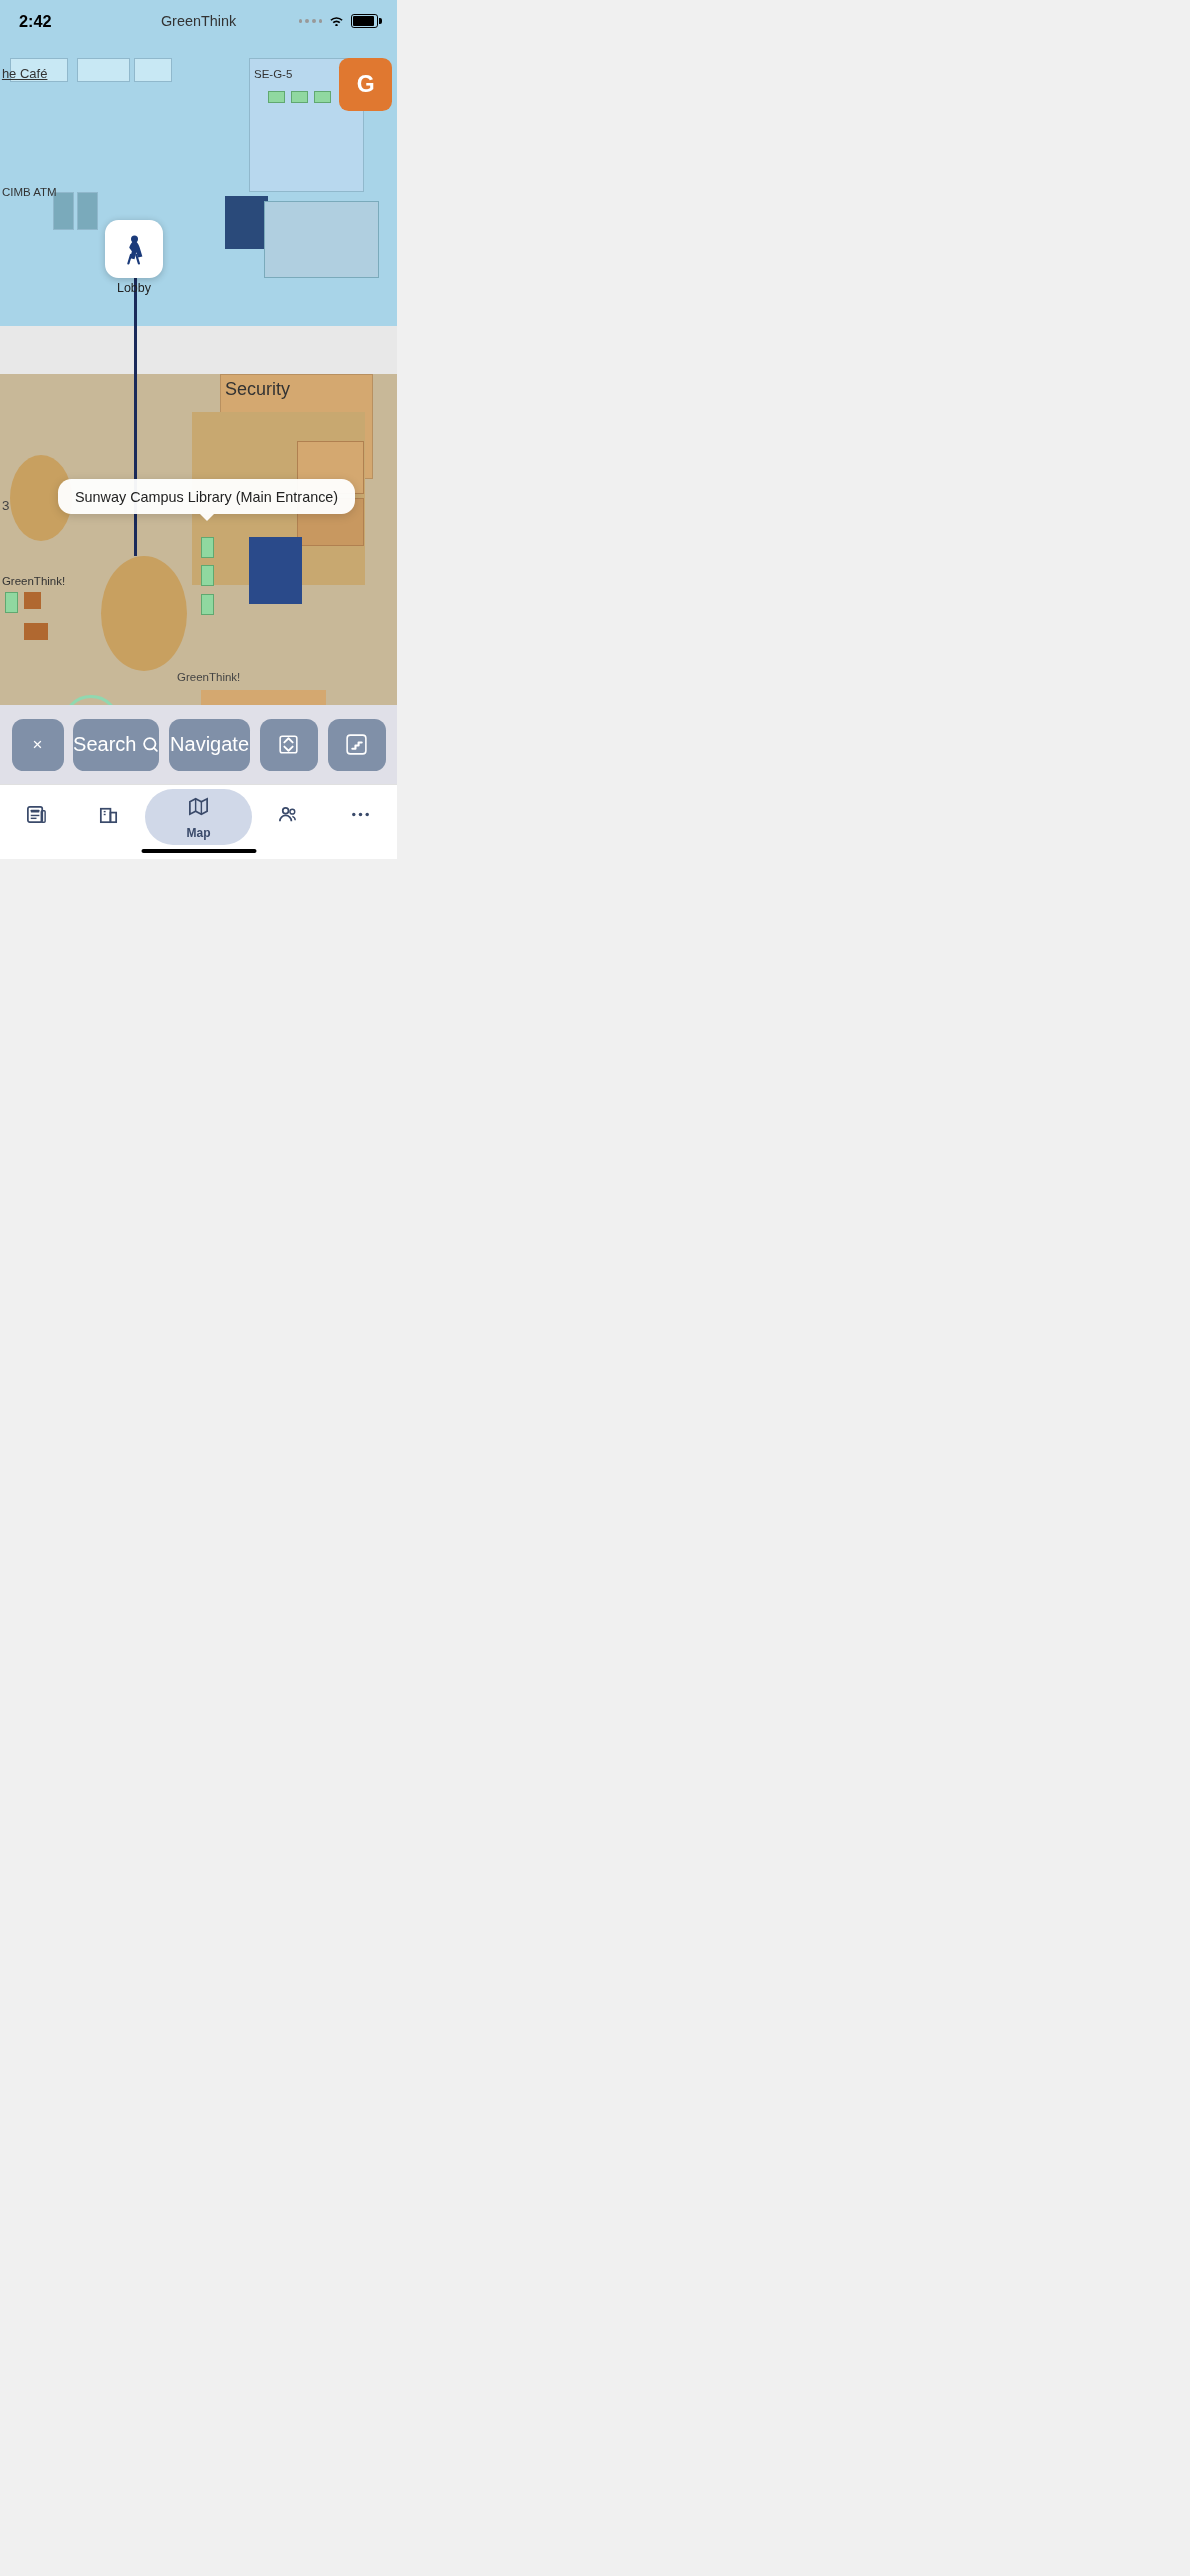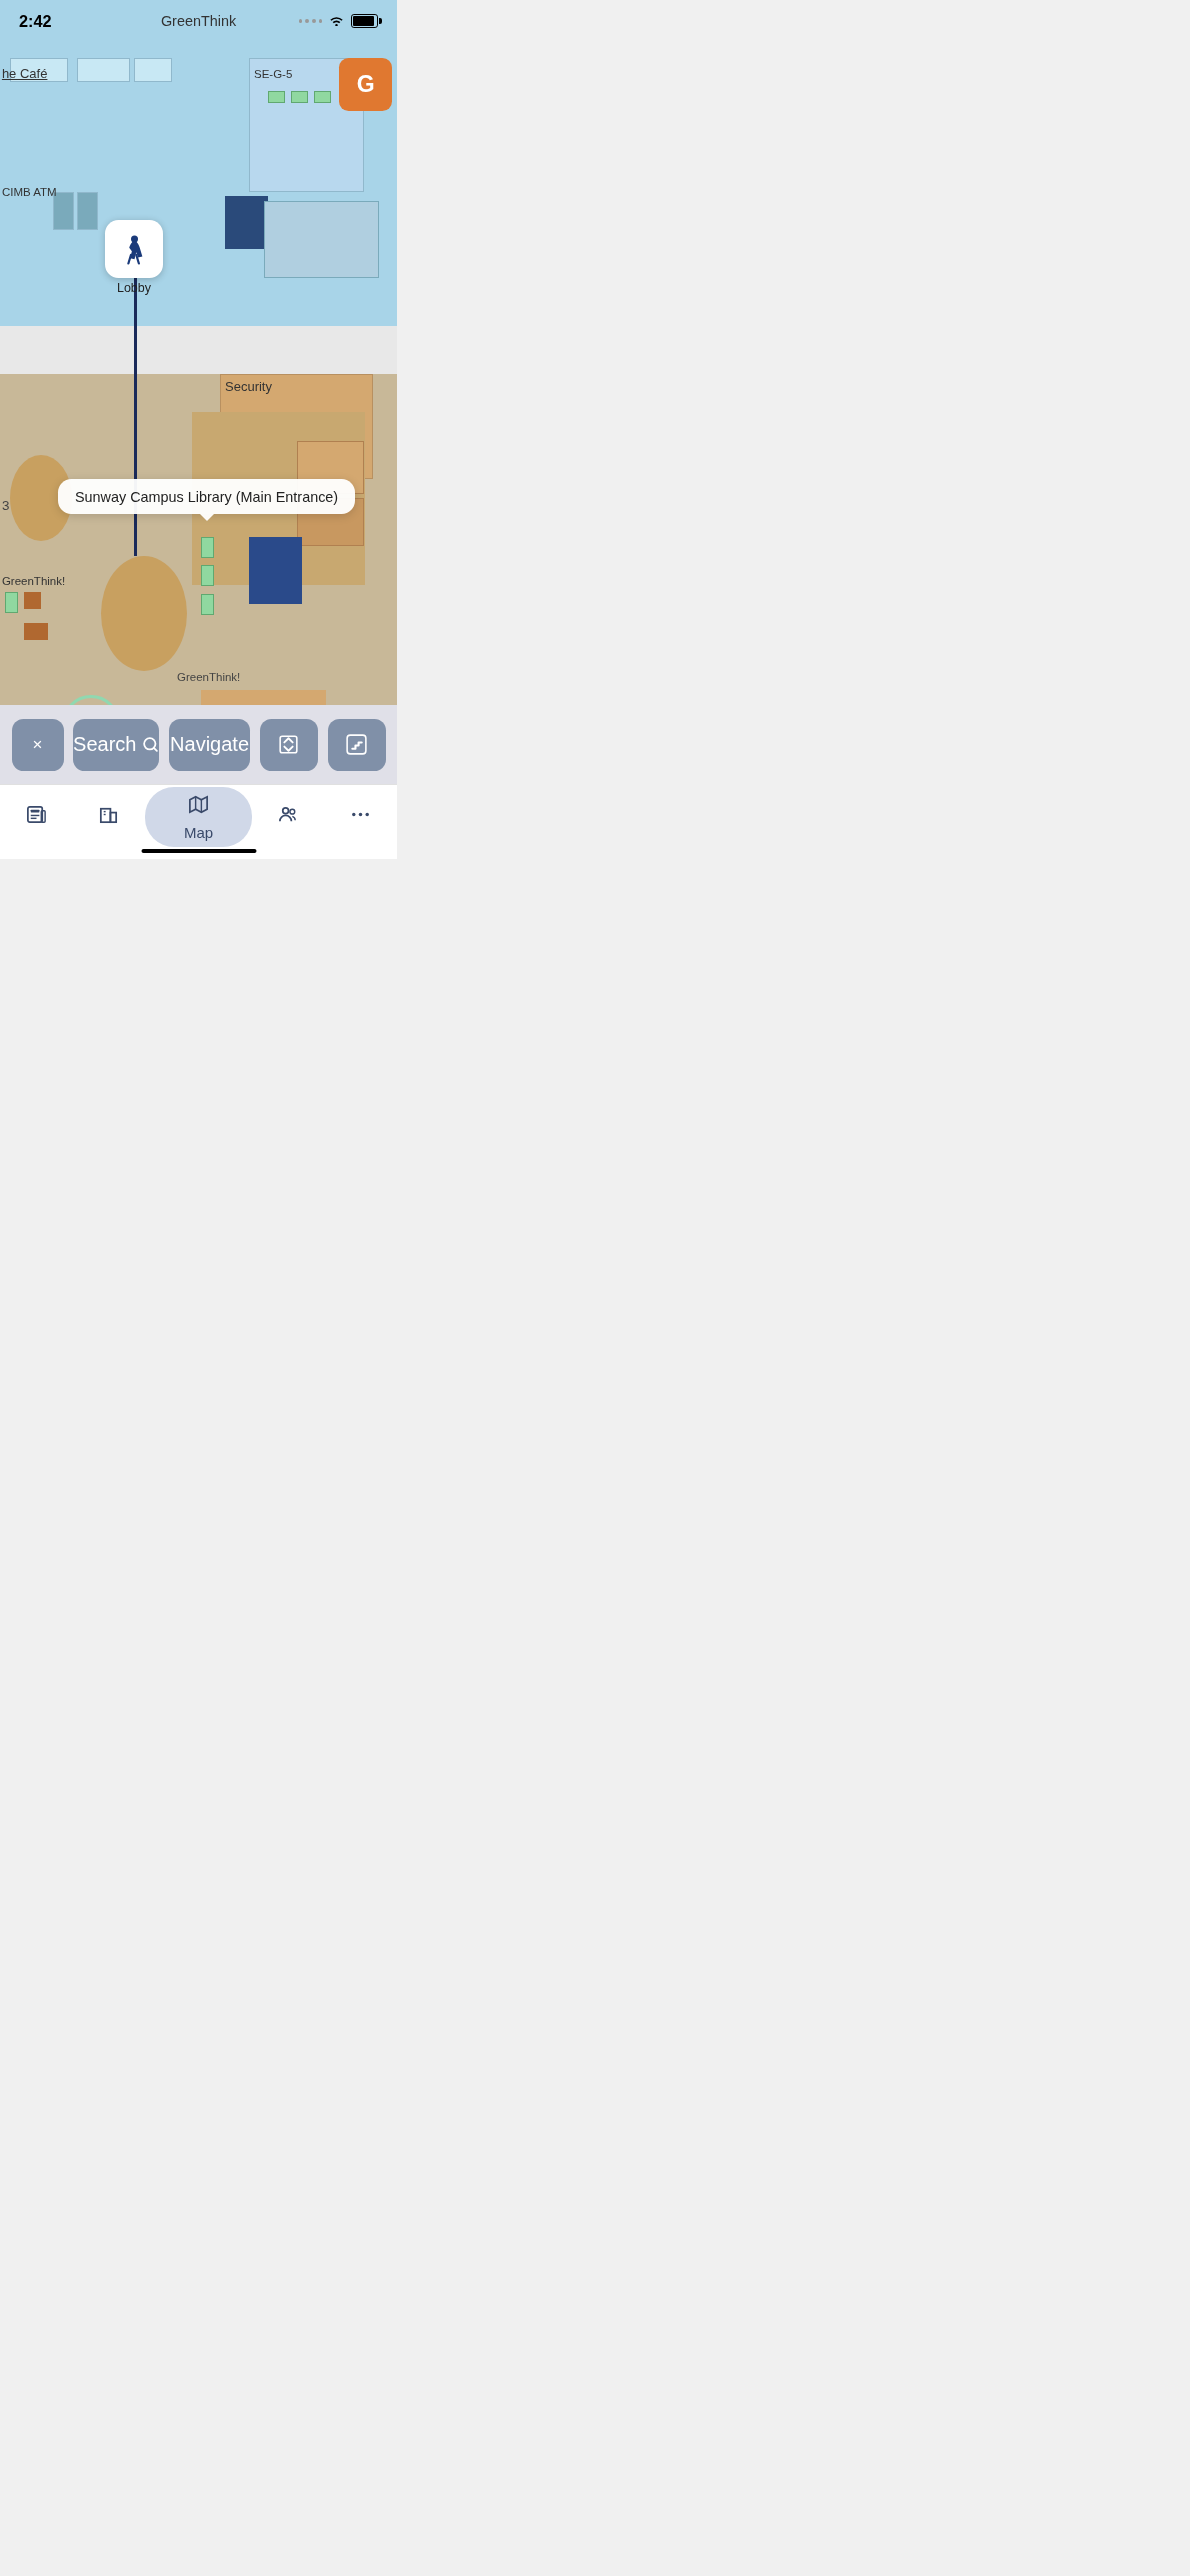--- a/index.html
+++ b/index.html
@@ -226,21 +226,21 @@
     .security-building {
       position: absolute;
       top: 374px; left: 220px;
       width: 153px; height: 105px;
       background: #d4a870;
       border: 1px solid #b89060;
     }
     .security-label {
       position: absolute;
       top: 379px; left: 225px;
-      font-size: 13px;
+      font-size: 18px;
       color: #333;
     }
 
     
     .oval-1 {
       position: absolute;
       top: 455px; left: 9.6px;
       width: 62px; height: 86px;
       background: #c8a060;
       border-radius: 50%;
@@ -406,23 +406,23 @@
     .tab-item-active {
       background: #d0d8e8;
       border-radius: 29px;
       padding: 5.8px 17px;
     }
     .tab-icon {
       font-size: 21px;
       color: #3a4a6a;
     }
     .tab-label {
-      font-size: 15px;
+      font-size: 12px;
       color: #3a4a6a;
-      font-weight: 400;
+      font-weight: 700;
     }
 
     
     .home-indicator {
       position: absolute;
       bottom: 5.8px; left: 50%;
       transform: translateX(-50%);
       width: 115px; height: 3.8px;
       background: #000;
       border-radius: 2.9px;

